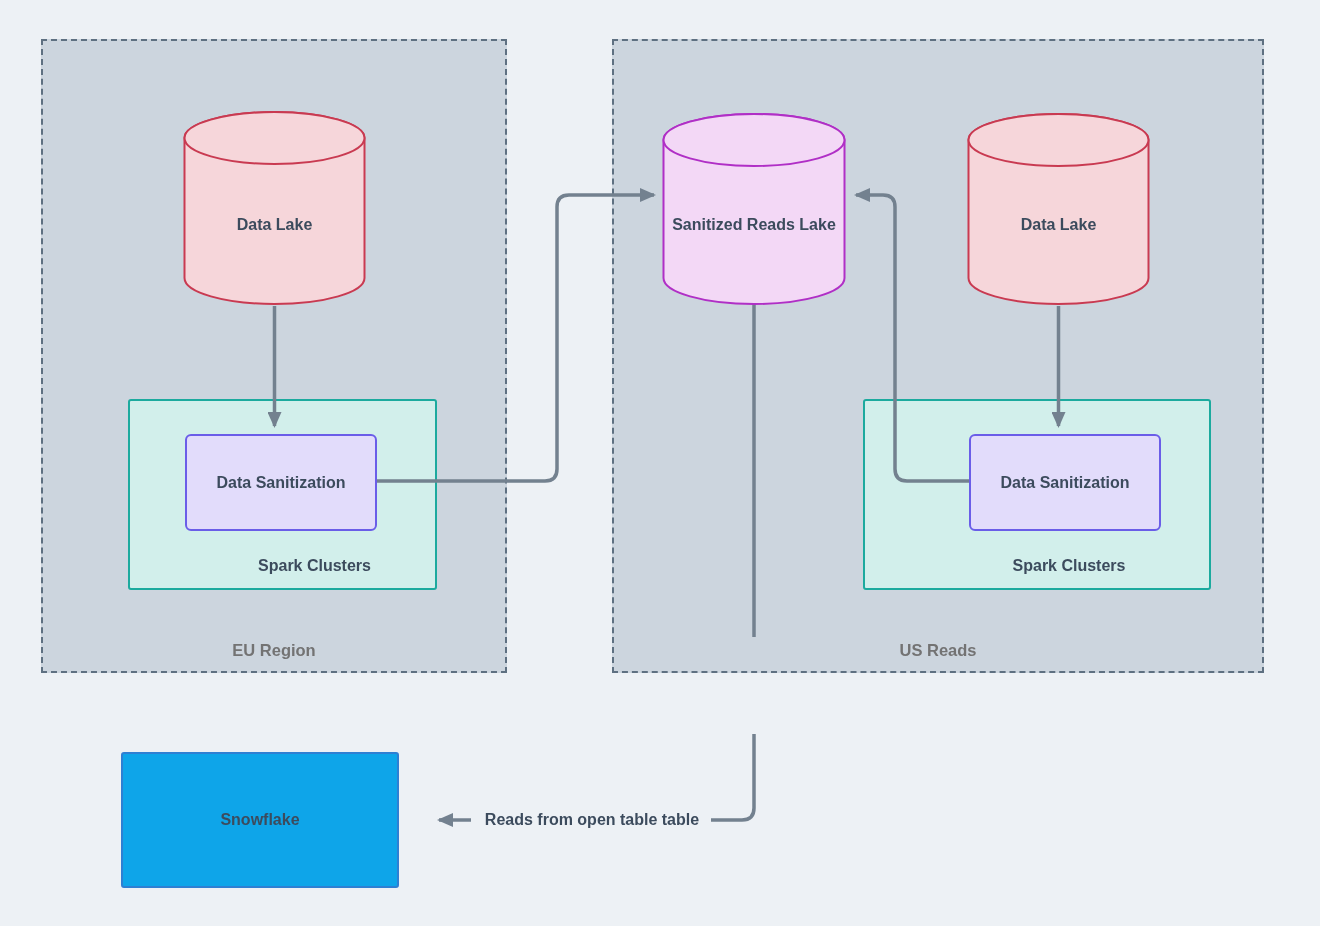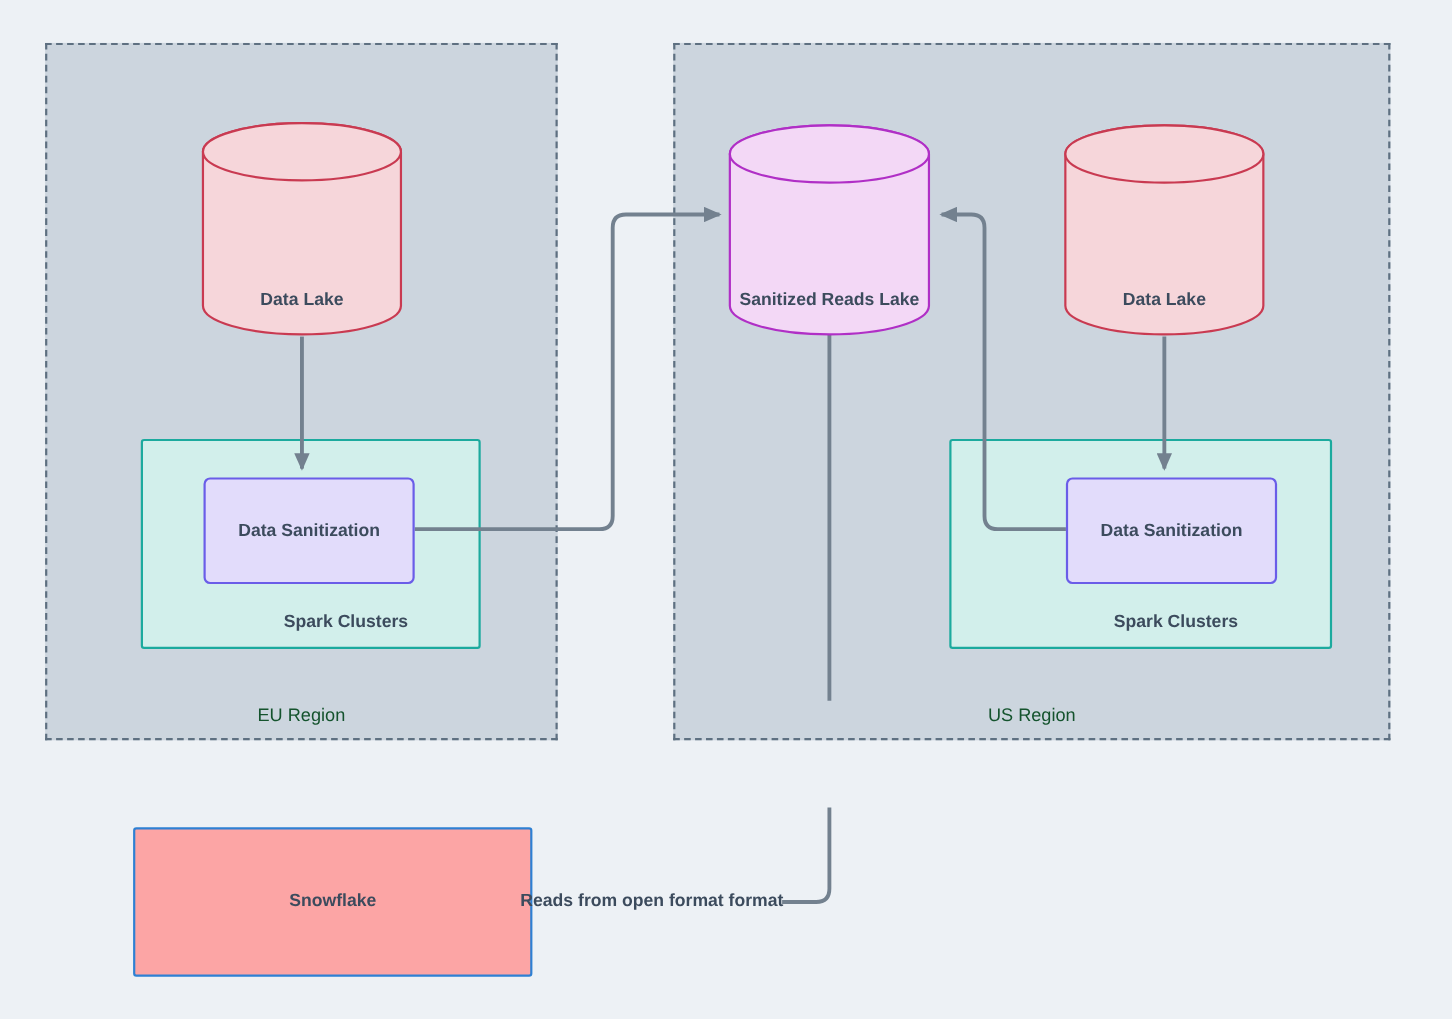--- a/index.html
+++ b/index.html
@@ -10,21 +10,21 @@
     color:#3c4b5d;
   }
   .region{
     position:absolute;background:#ccd5de;border:2px dashed #5e7081;
     box-sizing:border-box;z-index:1;
   }
   #region-eu{left:41px;top:39px;width:466px;height:634px;}
   #region-us{left:612px;top:39px;width:652px;height:634px;}
   .region-label{
     position:absolute;z-index:4;text-align:center;
-    font-size:16.5px;font-weight:400;color:#14532d;
+    font-size:16.5px;font-weight:700;color:#737373;
   }
   #region-eu-label{left:41px;top:641px;width:466px;}
   #region-us-label{left:612px;top:641px;width:652px;}
 
   .spark-box{
     position:absolute;background:#d2efeb;border:2px solid #1caa9e;
     border-radius:3px;box-sizing:border-box;z-index:2;
   }
   #eu-spark{left:128px;top:399px;width:309px;height:191px;}
   #us-spark{left:863px;top:399px;width:348px;height:191px;}
@@ -43,32 +43,32 @@
   .sanitization{
     background:#e2dcfb;border:2px solid #6a5de8;border-radius:6px;
   }
   #eu-sanitization{left:185px;top:434px;width:192px;height:97px;}
   #us-sanitization{left:969px;top:434px;width:192px;height:97px;}
   #vpc-tunnel{
     left:678px;top:637px;width:154px;height:97px;
     background:#eae6dd;border:2px solid #97825f;border-radius:4px;
   }
   #snowflake{
-    left:121px;top:752px;width:363px;height:136px;
-    background:#fca5a5;border:2px solid #2e80d3;border-radius:3px;
+    left:121px;top:752px;width:278px;height:136px;
+    background:#0ea5e9;border:2px solid #2e80d3;border-radius:3px;
   }
 
   #shapes-svg{position:absolute;left:0;top:0;z-index:3;}
   .connector{stroke:#73818f;stroke-width:3.5;fill:none;}
   .cyl-red{fill:#f6d6da;stroke:#c93a51;stroke-width:2;}
   .cyl-magenta{fill:#f3d8f6;stroke:#b02fc6;stroke-width:2;}
 
   .cyl-label{
     position:absolute;z-index:4;text-align:center;
-    font-size:16px;font-weight:600;margin-top:48px;
+    font-size:16px;font-weight:600;
   }
   #eu-datalake-label{left:184px;top:216px;width:181px;}
   #sanitized-label{left:661px;top:216px;width:186px;}
   #us-datalake-label{left:968px;top:216px;width:181px;}
 
   #edge-read-label{
     position:absolute;z-index:4;left:473px;top:811px;width:238px;
     text-align:center;font-size:16px;font-weight:600;white-space:nowrap;
   }
 </style>
@@ -122,22 +122,22 @@
     <span>Data Sanitization</span>
   </div>
   <div class="node-rect sanitization" id="us-sanitization">
     <span>Data Sanitization</span>
   </div>
 
   <div class="spark-label" id="eu-spark-label">Spark Clusters</div>
   <div class="spark-label" id="us-spark-label">Spark Clusters</div>
 
   <div class="region-label" id="region-eu-label">EU Region</div>
-  <div class="region-label" id="region-us-label">US Region</div>
+  <div class="region-label" id="region-us-label">US Reads</div>
 
 
   <div class="node-rect" id="snowflake">
     <span>Snowflake</span>
   </div>
 
-  <div id="edge-read-label">Reads from open format format</div>
+  <div id="edge-read-label">Reads from open table table</div>
 
 </div>
 
 </body></html>

